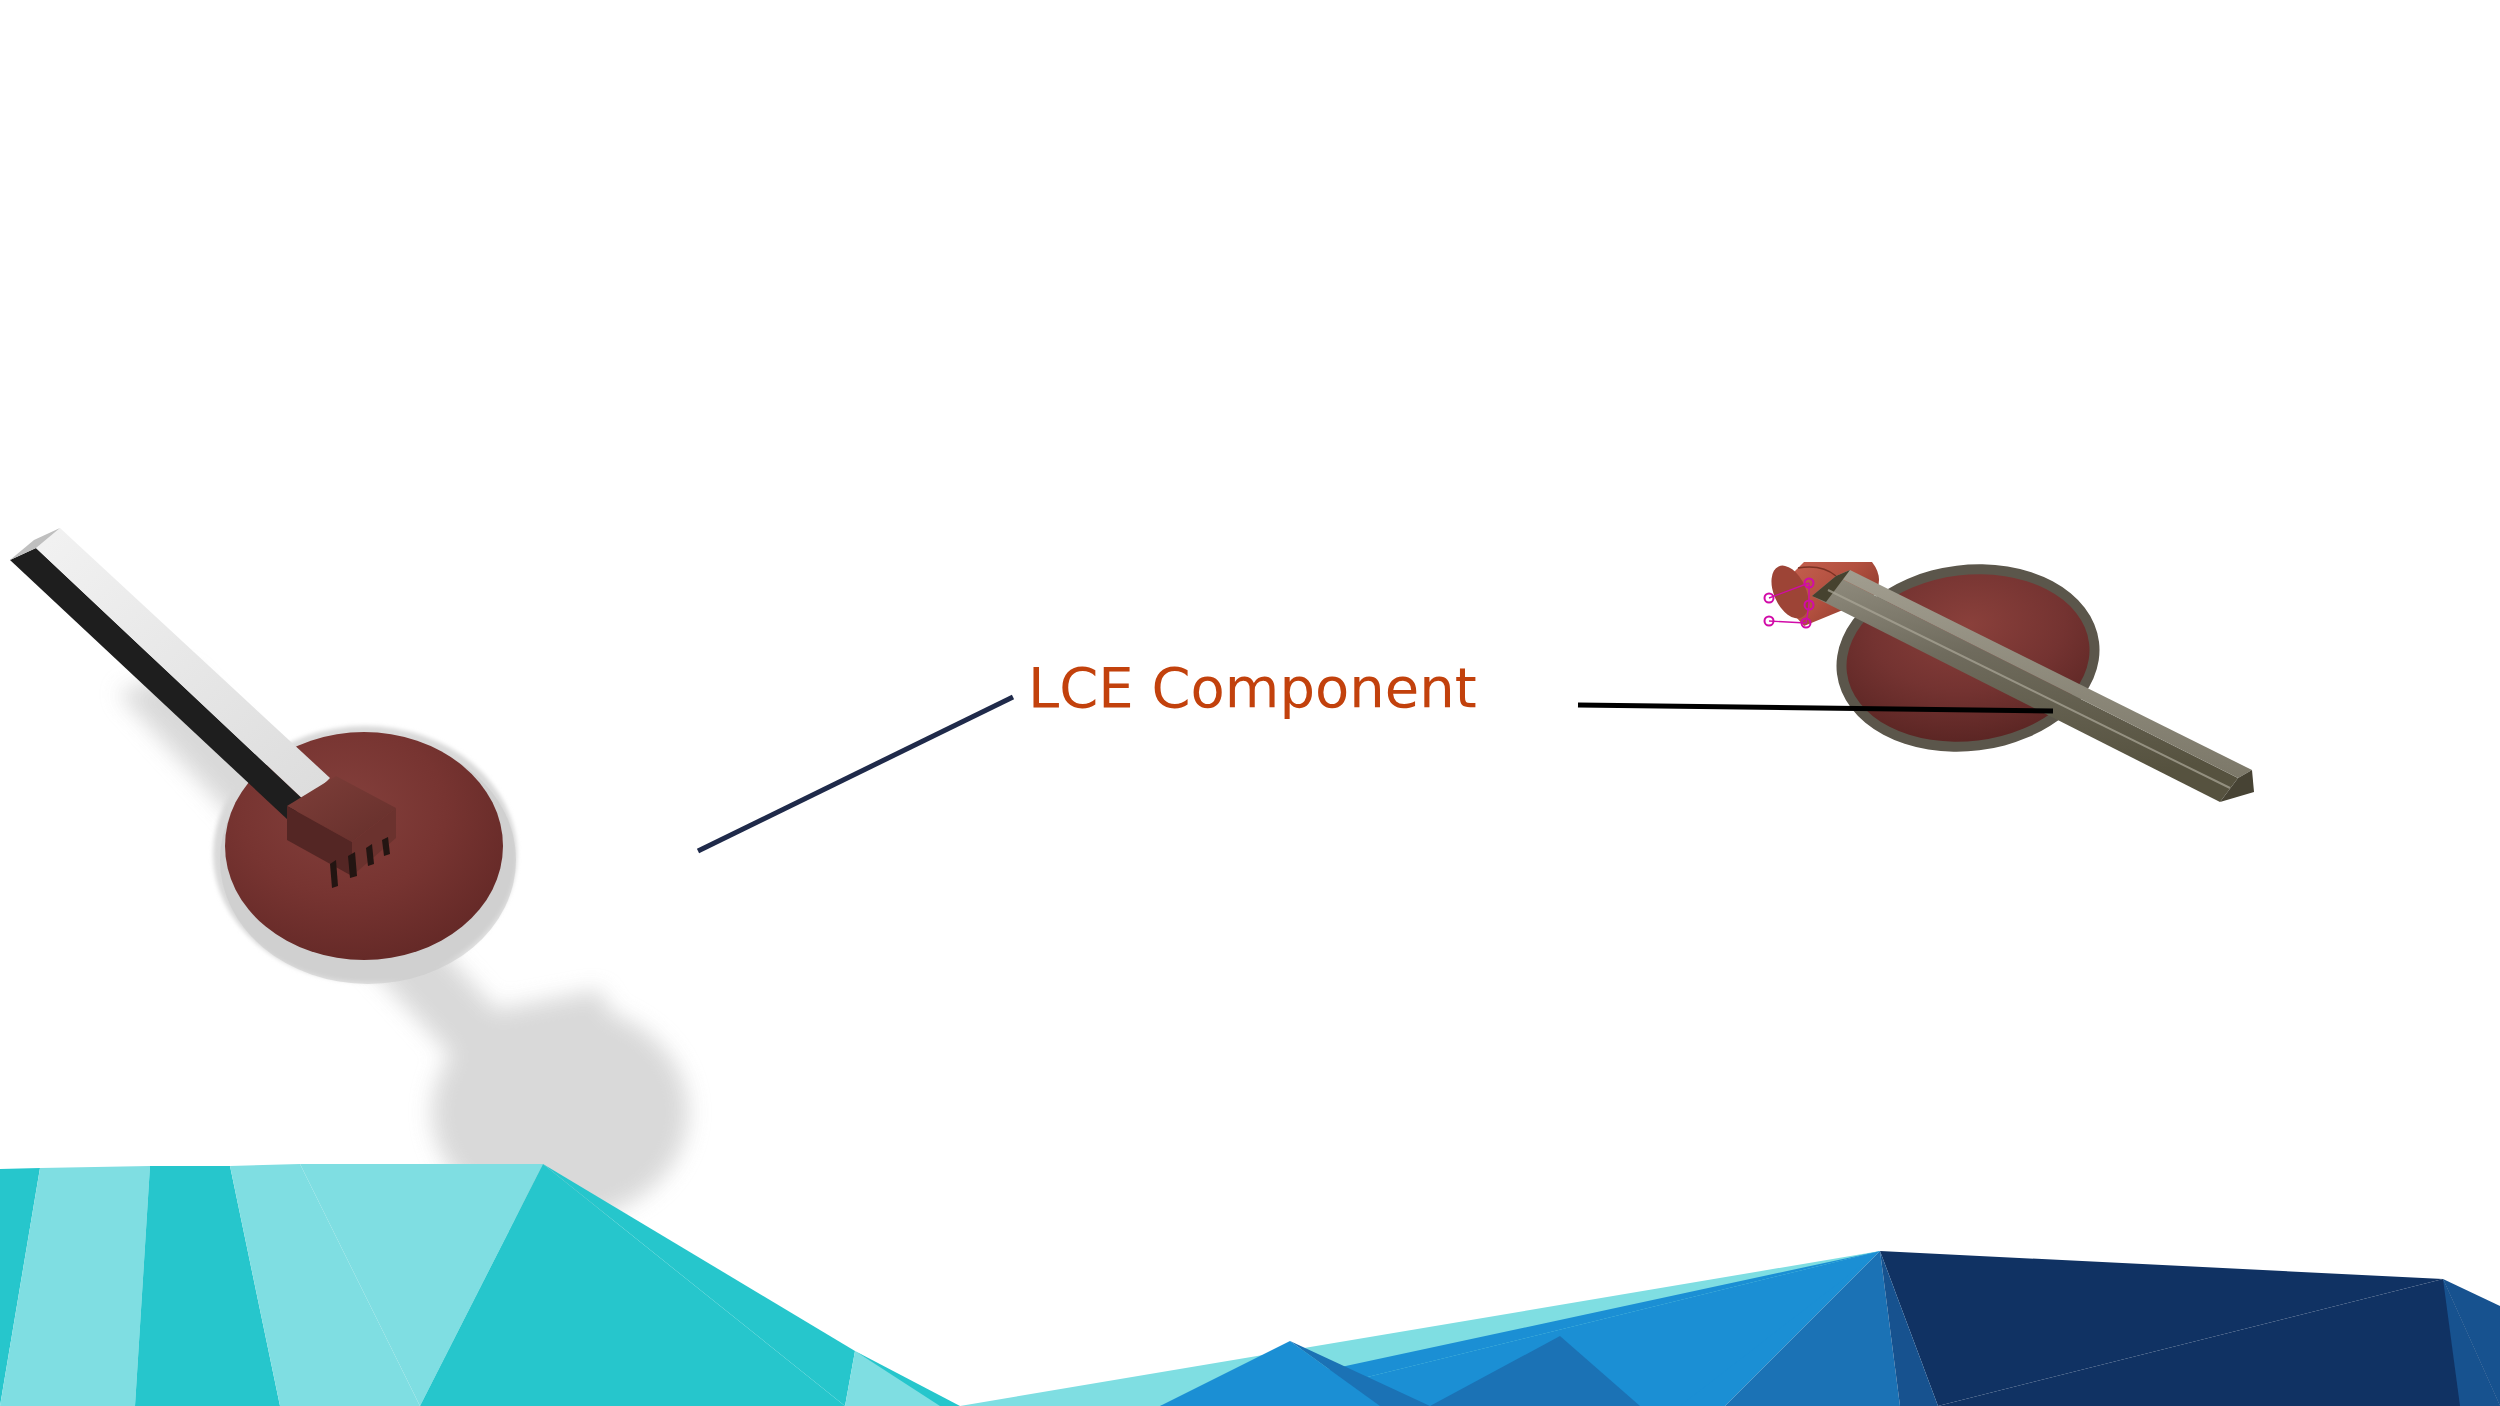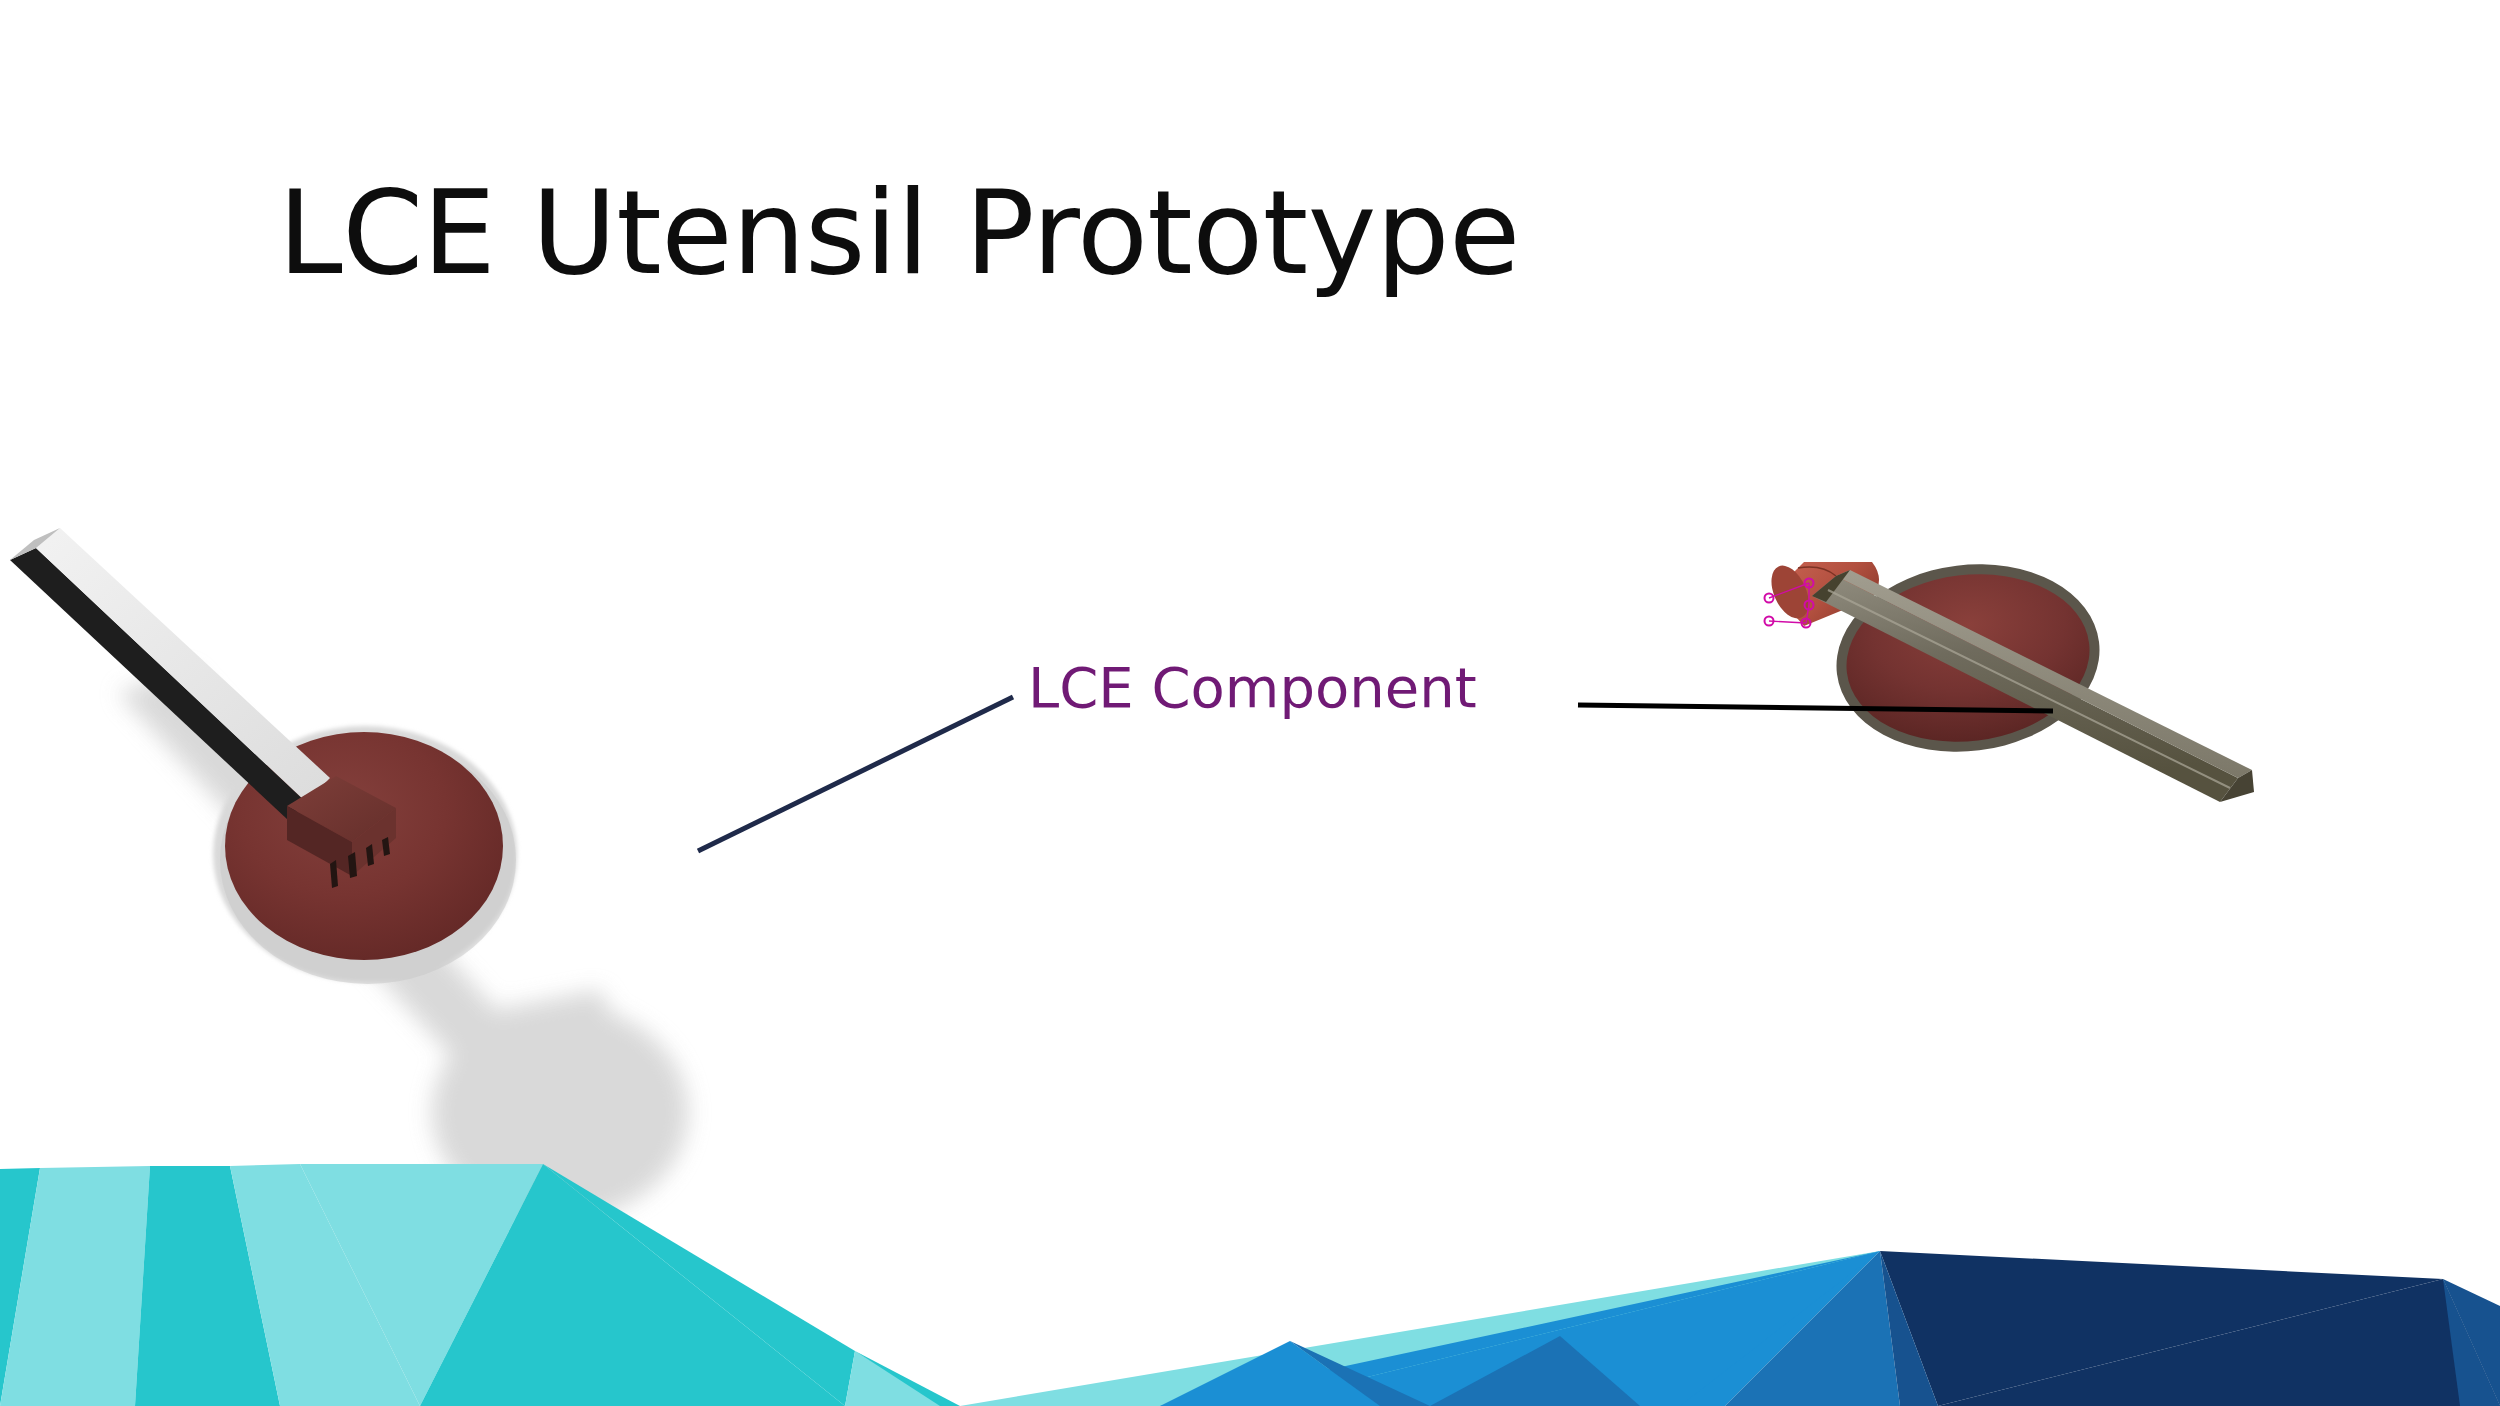--- a/index.html
+++ b/index.html
@@ -34,21 +34,21 @@
   }
 
   
   #callout-label {
     position: absolute;
     left: 1028px;
     top: 655px;
     font-family: "DejaVu Sans", "Liberation Sans", sans-serif;
     font-size: 56px;
     font-weight: 400;
-    color: #701a75;
+    color: #c2410c;
     white-space: nowrap;
   }
 
   
   .leader-svg {
     position: absolute;
     left: 0;
     top: 0;
     width: 2500px;
     height: 1406px;
@@ -80,21 +80,20 @@
     width: 2500px;
     height: 250px;
   }
   #bottom-band svg { display: block; width: 100%; height: 100%; }
 </style>
 </head>
 <body>
 
 <div id="slide">
 
-  <div id="slide-title">LCE Utensil Prototype</div>
 
   <div id="left-render">
     <svg class="render-svg" viewBox="0 0 960 700" xmlns="http://www.w3.org/2000/svg" aria-hidden="true">
       <defs>
         <radialGradient id="discGradL" cx="42%" cy="34%" r="78%">
           <stop offset="0%" stop-color="#84403C"></stop>
           <stop offset="48%" stop-color="#773431"></stop>
           <stop offset="100%" stop-color="#5F2624"></stop>
         </radialGradient>
         <linearGradient id="handleTopL" x1="0" y1="0" x2="1" y2="1">

